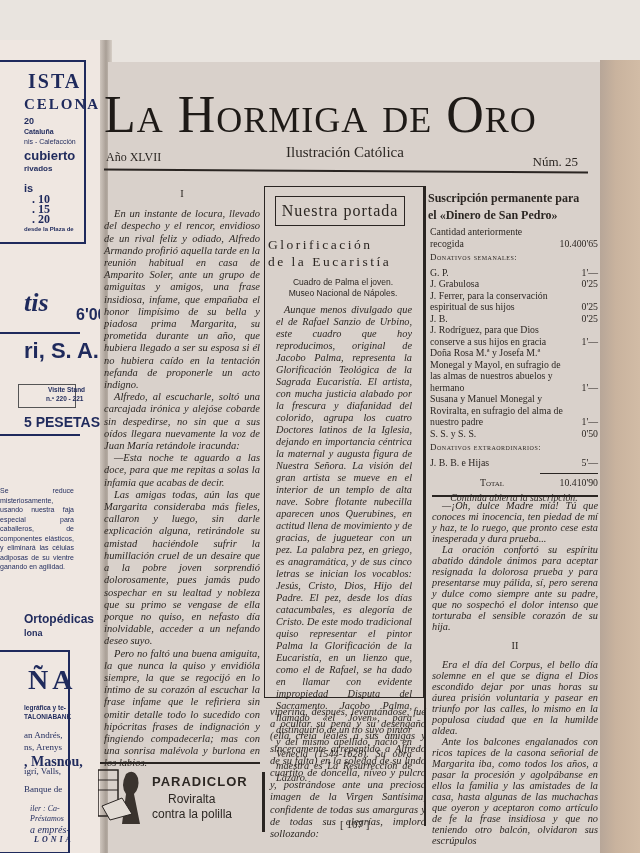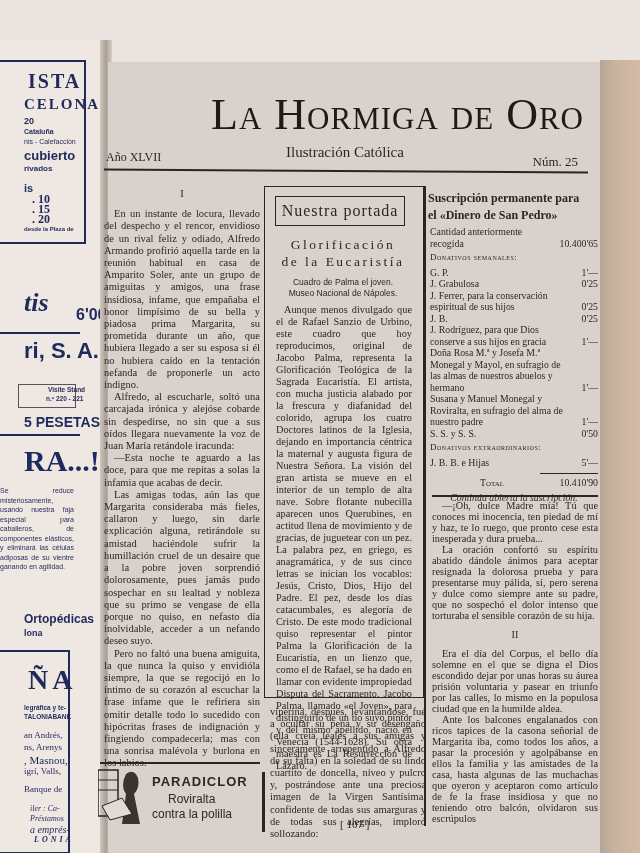--- a/index.html
+++ b/index.html
@@ -3,32 +3,32 @@
 <meta charset="utf-8">
 <style>
   html,body{margin:0;padding:0;}
   body{width:640px;height:853px;overflow:hidden;background:#e9e4df;position:relative;font-family:"Liberation Serif",serif;color:#2c2723;}
   .left-page{position:absolute;left:0;top:40px;width:108px;height:813px;background:#efe7e1;overflow:hidden;}
   .left-page .bl{color:#1f2a5c;font-family:"Liberation Sans",sans-serif;font-weight:bold;white-space:nowrap;position:absolute;margin-left:24px;}
   .ad-box{position:absolute;border:2px solid #1f2a5c;}
   .gutter{position:absolute;left:100px;top:40px;width:12px;height:813px;background:linear-gradient(90deg,#cfc6be,#a99f96,#d6cec6);}
   .page{position:absolute;left:108px;top:62px;width:500px;height:791px;background:#d9d1cb;}
   .page-edge{position:absolute;left:600px;top:60px;width:40px;height:793px;background:linear-gradient(90deg,#b7a698,#c9b39e 40%,#d2bca6);}
-  .masthead{position:absolute;left:104px;top:92px;width:480px;text-align:right;font-size:44px;letter-spacing:1px;color:#1e1a17;font-variant:small-caps;line-height:46px;white-space:nowrap;}
+  .masthead{position:absolute;left:104px;top:92px;width:480px;text-align:left;font-size:52px;letter-spacing:1px;color:#1e1a17;font-variant:small-caps;line-height:46px;white-space:nowrap;}
   .sub-row{position:absolute;left:106px;top:144px;width:478px;height:22px;font-size:12px;}
   .sub-row .year{position:absolute;left:0;top:6px;font-size:12px;}
   .sub-row .title{position:absolute;left:180px;top:0;font-size:15px;}
   .sub-row .num{position:absolute;right:6px;top:10px;font-size:13px;margin-left:8px;}
   .rule{position:absolute;height:2px;background:#2a2522;}
   .col{position:absolute;font-size:10.5px;line-height:12.2px;text-align:justify;}
-  .col p{margin:0;text-indent:10px;}
+  .col p{margin:0;text-indent:10px;font-style:italic;}
   .hdr{font-size:20px;line-height:24px;}
   .box-portada{position:absolute;left:264px;top:186px;width:158px;height:510px;border:1.5px solid #2a2522;}
   .lbl-portada{position:absolute;left:275px;top:196px;width:128px;height:28px;border:1.5px solid #2a2522;text-align:center;font-size:16px;line-height:28px;letter-spacing:1px;}
-  .glor{position:absolute;left:268px;top:236px;width:150px;text-align:center;font-size:13.5px;line-height:17px;letter-spacing:2.5px;}
+  .glor{position:absolute;left:268px;top:236px;width:150px;font-size:13.5px;line-height:17px;letter-spacing:2.5px;}
   .cap{position:absolute;left:268px;top:277px;width:150px;text-align:center;font-size:8.5px;line-height:11px;font-family:"Liberation Sans",sans-serif;}
   .susc-title{position:absolute;left:428px;top:190px;width:172px;font-size:12px;line-height:17px;font-weight:bold;}
   .ledger{position:absolute;left:430px;top:226px;width:168px;font-size:9.8px;line-height:11.5px;}
   .ledger .row{display:flex;justify-content:space-between;align-items:flex-end;}
   .ledger .row .name{flex:1;}
   .ledger .row .amt{width:34px;text-align:right;}
   .ledger .sc{font-variant:small-caps;letter-spacing:.5px;font-size:9px;margin:3px 0;}
   .ad-para{position:absolute;left:98px;top:762px;width:160px;height:62px;}
   .footer-num{position:absolute;left:340px;top:818px;font-size:11px;}
   .vline{position:absolute;width:2px;background:#2a2522;}
@@ -53,32 +53,31 @@
 
   <div class="bl" style="left:0;top:248px;font-family:'Liberation Serif',serif;font-style:italic;font-size:26px;">tis</div>
   <div class="bl" style="left:52px;top:266px;font-size:16px;">6'00</div>
   <div style="position:absolute;left:0;top:292px;width:80px;height:2px;background:#1f2a5c;"></div>
   <div class="bl" style="left:0;top:298px;font-size:22px;">ri, S. A.</div>
   <div style="position:absolute;left:18px;top:344px;width:56px;height:22px;border:1px solid #555;"></div>
   <div class="bl" style="left:24px;top:346px;font-size:6.5px;">Visite Stand</div>
   <div class="bl" style="left:22px;top:355px;font-size:6.5px;">n.º 220 - 221</div>
   <div class="bl" style="left:0;top:374px;font-size:14px;">5 PESETAS</div>
   <div style="position:absolute;left:0;top:394px;width:80px;height:2px;background:#1f2a5c;"></div>
-  <div class="bl" style="left:0;top:404px;font-family:'Liberation Serif',serif;font-size:30px;">RA...!</div>
   <div style="position:absolute;left:0;top:446px;width:74px;font-family:'Liberation Sans',sans-serif;font-size:7px;line-height:9.5px;color:#1f2a5c;text-align:justify;">Se reduce misteriosamente, usando nuestra faja especial para caballeros, de componentes elásticos, y eliminará las células adiposas de su vientre ganando en agilidad.</div>
   <div class="bl" style="left:0;top:572px;font-size:12px;">Ortopédicas</div>
   <div class="bl" style="left:0;top:588px;font-size:9px;">lona</div>
 
   <div class="ad-box" style="left:-10px;top:610px;width:76px;height:200px;"></div>
   <div class="bl" style="left:4px;top:624px;font-family:'Liberation Serif',serif;font-size:28px;letter-spacing:4px;">ÑA</div>
   <div class="bl" style="left:0;top:664px;font-size:6.5px;">legráfica y te-</div>
   <div class="bl" style="left:0;top:673px;font-size:6.5px;">TALONIABANK</div>
   <div class="bl" style="left:0;top:690px;font-family:'Liberation Serif',serif;font-weight:normal;font-size:9px;">an Andrés,</div>
   <div class="bl" style="left:0;top:702px;font-family:'Liberation Serif',serif;font-weight:normal;font-size:9px;">ns, Arenys</div>
-  <div class="bl" style="left:0;top:714px;font-family:'Liberation Serif',serif;font-weight:normal;font-size:11px;">, Masnou,</div>
+  <div class="bl" style="left:0;top:714px;font-family:'Liberation Serif',serif;font-weight:bold;font-size:14px;">, Masnou,</div>
   <div class="bl" style="left:0;top:726px;font-family:'Liberation Serif',serif;font-weight:normal;font-size:9px;">igrí, Valls,</div>
   <div class="bl" style="left:0;top:744px;font-family:'Liberation Serif',serif;font-weight:normal;font-size:9px;">Banque de</div>
   <div class="bl" style="left:6px;top:764px;font-family:'Liberation Serif',serif;font-weight:normal;font-style:italic;font-size:8px;">iler : Ca-</div>
   <div class="bl" style="left:6px;top:774px;font-family:'Liberation Serif',serif;font-weight:normal;font-style:italic;font-size:8px;">Préstamos</div>
   <div class="bl" style="left:6px;top:784px;font-family:'Liberation Serif',serif;font-weight:normal;font-style:italic;font-size:10px;">a emprés-</div>
   <div class="bl" style="left:10px;top:795px;font-family:'Liberation Serif',serif;font-style:italic;font-size:8px;letter-spacing:3px;">LONIA</div>
 </div>
 <div class="gutter"></div>
 
 <div class="page"></div>

